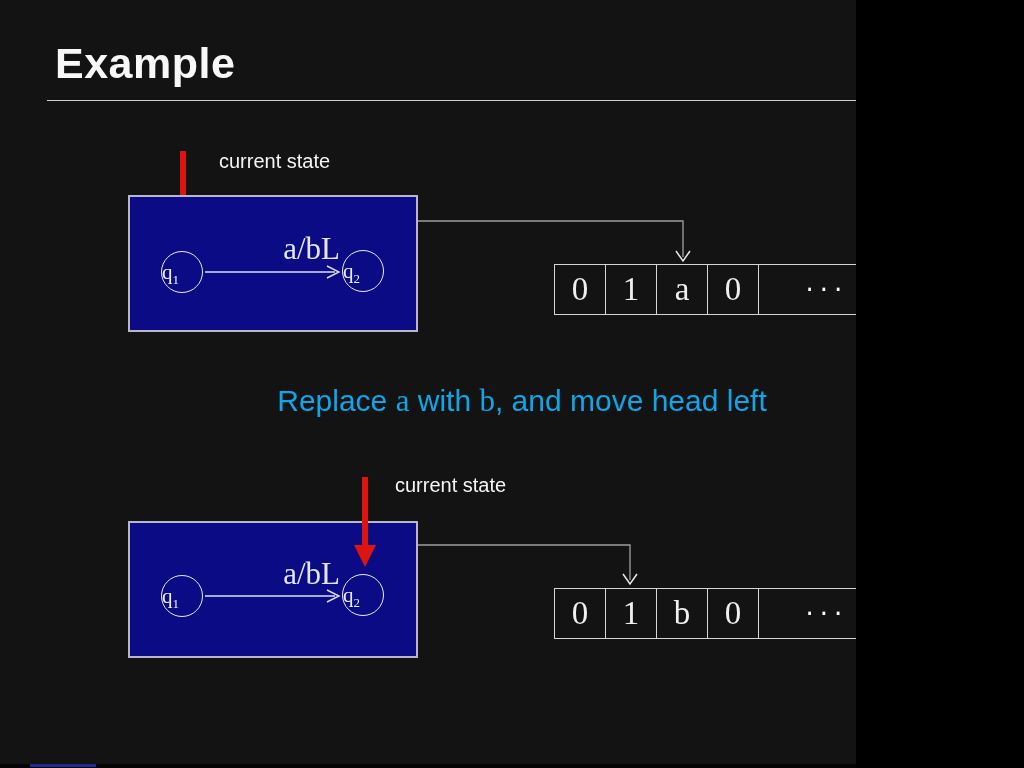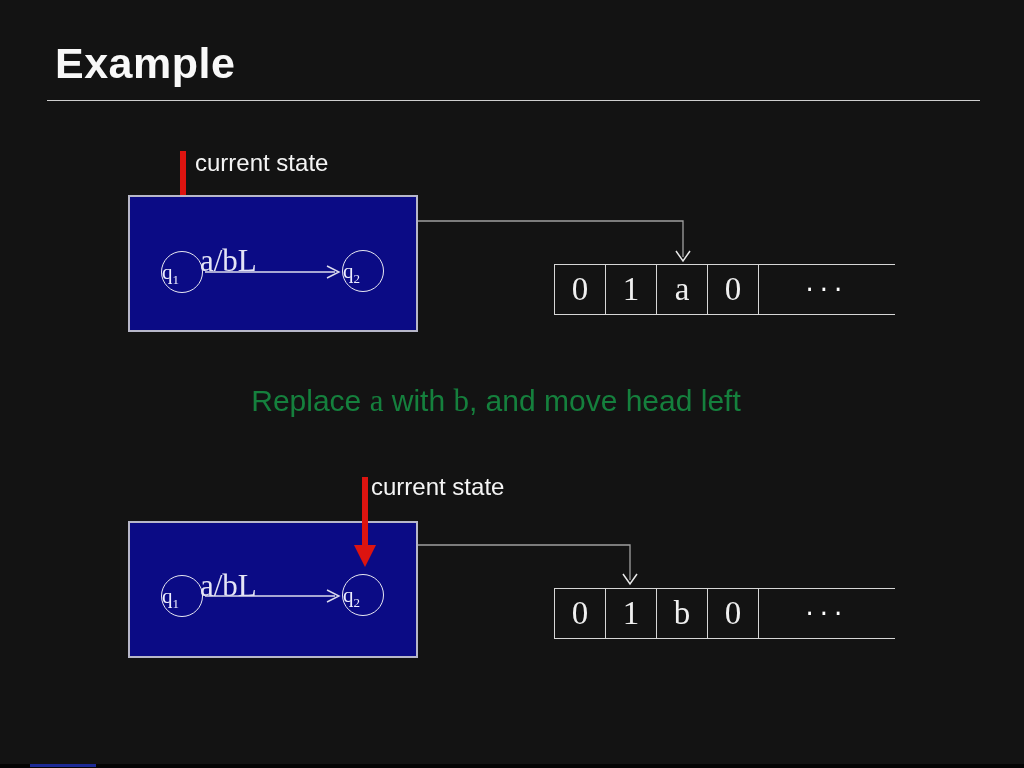--- a/index.html
+++ b/index.html
@@ -1,31 +1,31 @@
 <!DOCTYPE html>
 <html><head>
 <meta charset="utf-8">
 <style>
   html,body { margin:0; padding:0; background:#000; }
   #slide {
-    position:relative; width:1024px; height:768px;
+    position:relative; width:856px; height:768px;
     background:#131313; overflow:hidden;
     font-family:"Liberation Sans", sans-serif;
   }
   .abs { position:absolute; }
 
   
   #title {
     left:55px; top:40px; font-size:43px; font-weight:bold;
     color:#f8f8f8; letter-spacing:0.5px; line-height:1.1;
   }
   #title-rule { left:47px; top:100px; width:933px; height:1px; background:#cfcfcf; }
 
   
-  .pointer-label { font-size:24px; color:#f5f5f5; line-height:1.1; }
+  .pointer-label { font-size:20px; color:#f5f5f5; line-height:1.1;margin-left:24px; }
 
   
   .red-stem { width:6px; background:#dd1410; }
   .red-head {
     width:0; height:0;
     border-left:11px solid transparent; border-right:11px solid transparent;
     border-top:22px solid #dd1410;
   }
 
   
@@ -34,24 +34,23 @@
     background:#0b0b85; border:2px solid #b7b7c9;
   }
   .state-circle {
     width:42px; height:42px; box-sizing:border-box;
     border:1.5px solid #e8e8f2; border-radius:50%;
     display:flex; align-items:center; justify-content:flex-start;
     color:#eef; font-family:"Liberation Serif", serif; font-size:21px;
   }
   .state-circle sub { font-size:13px; line-height:0; }
   .transition-label {
-    width:140px; text-align:left;
+    width:140px; text-align:right;
     font-family:"Liberation Serif", serif; font-size:31px; color:#e4e4f6;
     line-height:1;
-    margin-top:12px;
   }
 
   
   .tape { display:flex; }
   .tape-cell {
     width:52px; height:51px; box-sizing:border-box; margin-left:-1px;
     border:1px solid #d6d6d6;
     display:flex; align-items:center; justify-content:center;
     font-family:"Liberation Serif", serif; font-size:33px; color:#f0f0f0;
   }
@@ -59,22 +58,22 @@
   .tape-ellipsis {
     width:136px; height:51px; box-sizing:border-box;
     border-top:1px solid #d6d6d6; border-bottom:1px solid #d6d6d6;
     display:flex; align-items:center; justify-content:center;
     color:#ffffff; font-size:26px; letter-spacing:6px;
     font-family:"DejaVu Sans", sans-serif;
   }
 
   
   #caption {
-    left:496px; top:382px; transform:translateX(-50%);
-    white-space:nowrap; font-size:30px; color:#15803d; line-height:1.2;
+    left:522px; top:382px; transform:translateX(-50%);
+    white-space:nowrap; font-size:30px; color:#0ea5e9; line-height:1.2;
   }
   #caption .serif-letter { font-family:"Liberation Serif", serif; font-size:31px; }
 
   
   #bottom-edge { left:0; bottom:0; width:1024px; height:4px; background:#040404; }
   #bottom-blue-sliver { left:30px; bottom:1px; width:66px; height:3px; background:#1d2a96; }
 </style>
 </head>
 <body>
 

